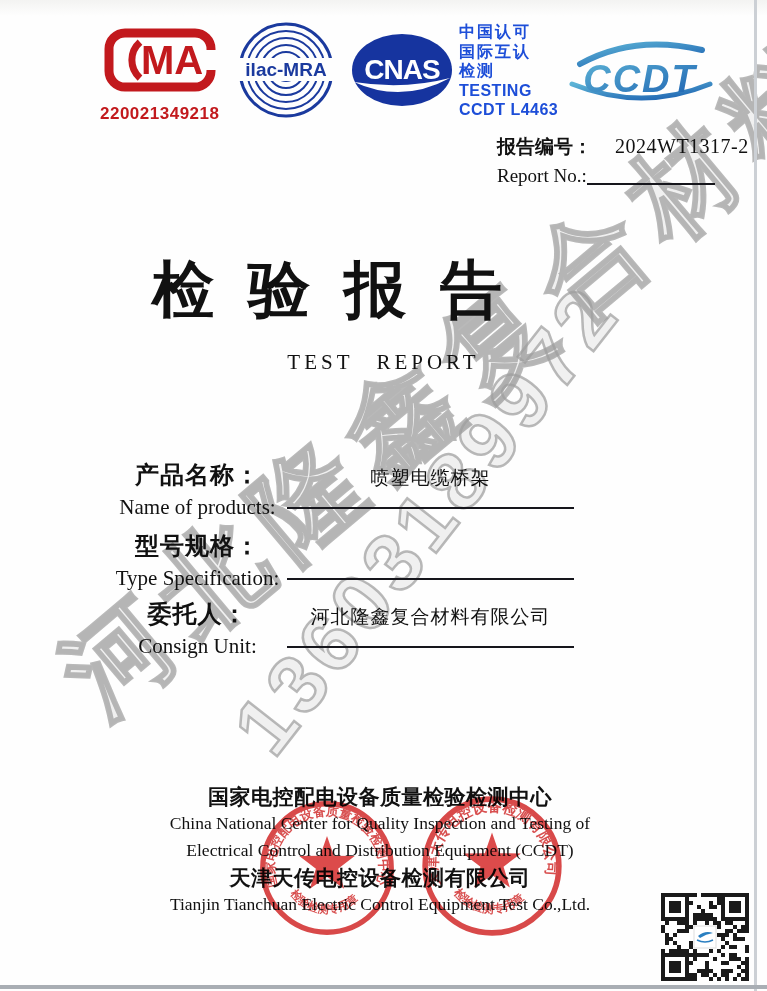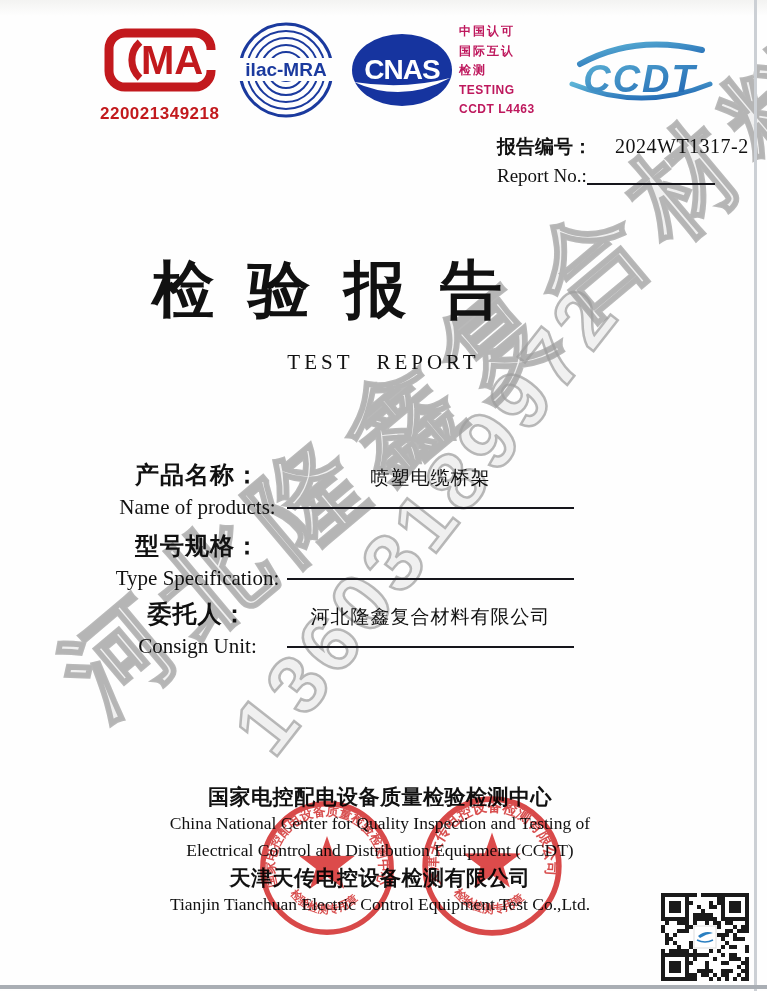--- a/index.html
+++ b/index.html
@@ -16,22 +16,22 @@
     -webkit-text-stroke:2.5px rgba(158,158,158,0.72);
     font-weight:700;font-family:"Liberation Sans",sans-serif;
   }
   .wm-company{left:78px;top:636px;font-size:106px;letter-spacing:17px;line-height:110px;transform:rotate(-40deg);transform-origin:0 50%;}
   .wm-phone{left:252px;top:700px;font-size:82px;letter-spacing:6px;line-height:86px;transform:rotate(-52deg);transform-origin:0 50%;}
   
   .content{position:absolute;inset:0;z-index:2;}
   
   .cma-num{position:absolute;left:100px;top:92px;width:118px;text-align:center;
     color:#c2191d;font-weight:700;font-size:17px;letter-spacing:.5px;margin-top:12px;}
-  .accred{position:absolute;left:459px;top:22px;color:#be185d;font-weight:700;
-    font-size:12px;line-height:19.5px;letter-spacing:2px;}
+  .accred{position:absolute;left:459px;top:22px;color:#1d4ed8;font-weight:700;
+    font-size:16px;line-height:19.5px;letter-spacing:2px;}
   .accred .en{letter-spacing:.5px;}
   
   .repno{position:absolute;left:497px;top:134px;font-size:18px;}
   .repno-l1{display:flex;align-items:baseline;}
   .repno-zh{font-weight:700;font-size:19px;}
   .repno-val{font-family:"Liberation Serif",serif;font-size:20px;margin-left:23px;letter-spacing:.5px;}
   .repno-l2{display:flex;align-items:center;margin-top:5px;font-family:"Liberation Serif",serif;font-size:19px;}
   .repno-line{display:inline-block;width:128px;border-bottom:2.5px solid #16161c;height:16px;}
   
   .title-zh{position:absolute;left:0;width:654px;top:248px;text-align:center;

